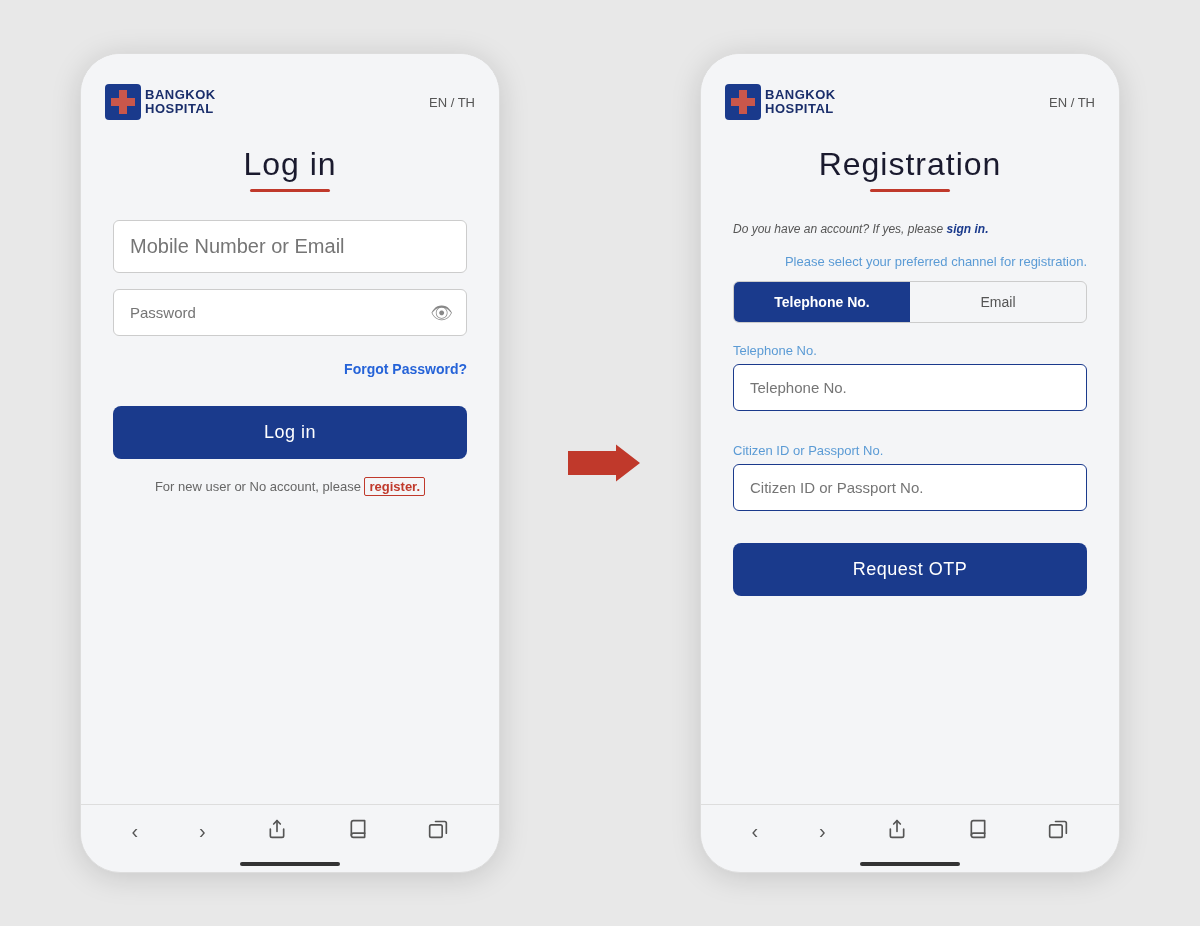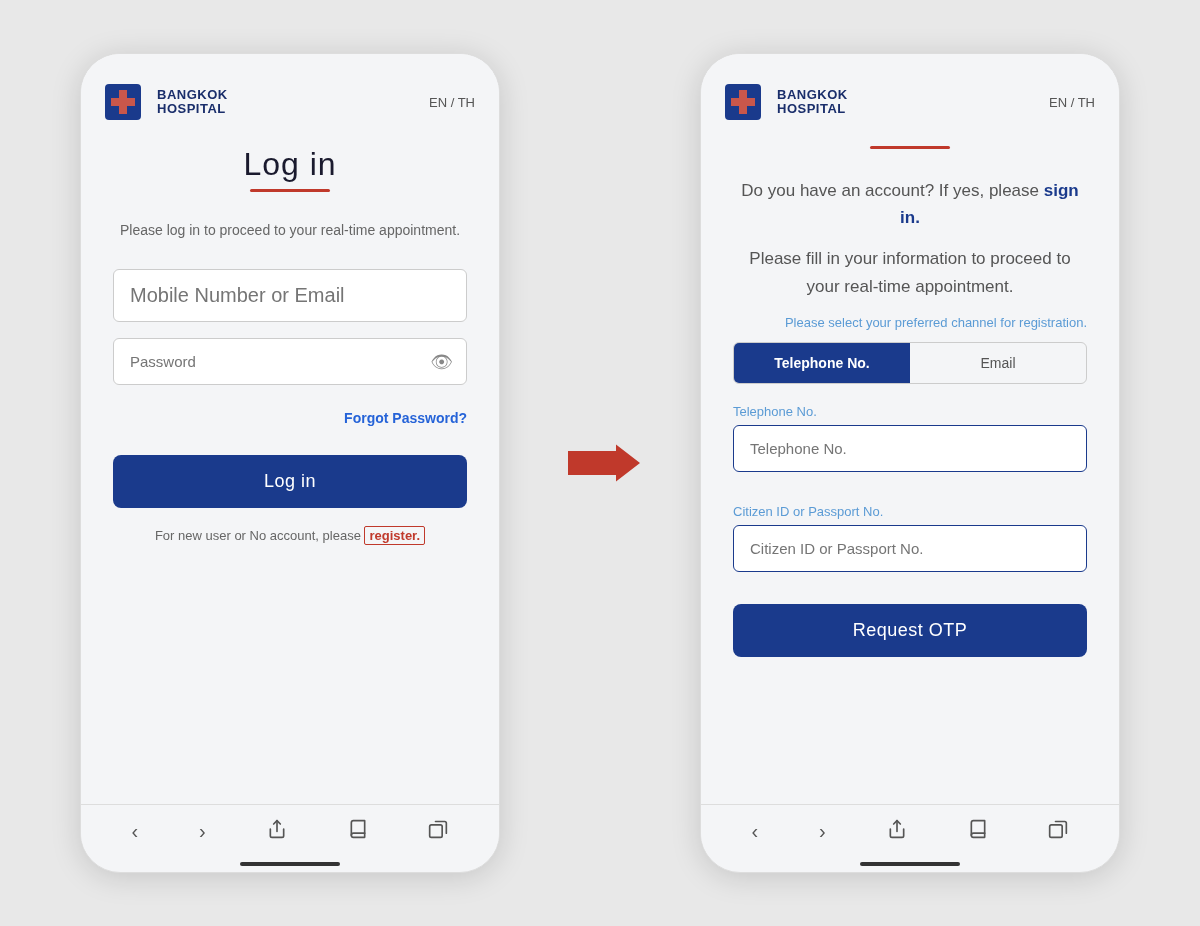--- a/index.html
+++ b/index.html
@@ -33,21 +33,21 @@
       display: flex;
       align-items: center;
       justify-content: space-between;
       padding: 30px 24px 16px;
       background: #f4f5f7;
     }
 
     .logo-area {
       display: flex;
       align-items: center;
-      gap: 16px;
+      gap: 4px;
     }
 
     .logo-icon {
       width: 36px;
       height: 36px;
     }
 
     .logo-text {
       display: flex;
       flex-direction: column;
@@ -214,25 +214,25 @@
       justify-content: center;
     }
 
     .arrow-svg {
       width: 80px;
       height: 40px;
     }
 
     
     .reg-subtitle {
-      font-size: 17px;
+      font-size: 12px;
       color: #555;
-      text-align: center;
       line-height: 1.6;
       margin-bottom: 14px;
+      font-style: italic;
     }
 
     .sign-in-link {
       color: #1a3a8c;
       font-weight: 700;
       text-decoration: none;
     }
 
     .channel-label {
       font-size: 13px;
@@ -308,21 +308,20 @@
         <span>BANGKOK</span>
         <span>HOSPITAL</span>
       </div>
     </div>
     <span class="lang-switch">EN / TH</span>
   </div>
 
   <div class="content">
     <h1 class="page-title">Log in</h1>
     <div class="title-underline"></div>
-    <p class="subtitle">Please log in to proceed to your real-time appointment.</p>
 
     <div class="form-group">
       <input class="input-field" type="text" placeholder="Mobile Number or Email" style="">
     </div>
 
     <div class="form-group">
       <div class="input-wrapper">
         <input type="password" placeholder="Password" style="">
         <span class="eye-icon">👁</span>
       </div>
@@ -384,27 +383,27 @@
       </svg>
       <div class="logo-text">
         <span>BANGKOK</span>
         <span>HOSPITAL</span>
       </div>
     </div>
     <span class="lang-switch">EN / TH</span>
   </div>
 
   <div class="content">
+    <h1 class="page-title">Registration</h1>
     <div class="title-underline"></div>
 
     <p class="reg-subtitle">
       <span>Do you have an account? If yes, please </span><a href="#" class="sign-in-link">sign in.</a>
     </p>
 
-    <p class="reg-subtitle">Please fill in your information to proceed to your real-time appointment.</p>
 
     <p class="channel-label">Please select your preferred channel for registration.</p>
 
     <div class="channel-toggle">
       <button class="channel-btn active">Telephone No.</button>
       <button class="channel-btn">Email</button>
     </div>
 
     <div class="form-group">
       <div class="field-label">Telephone No.</div>

